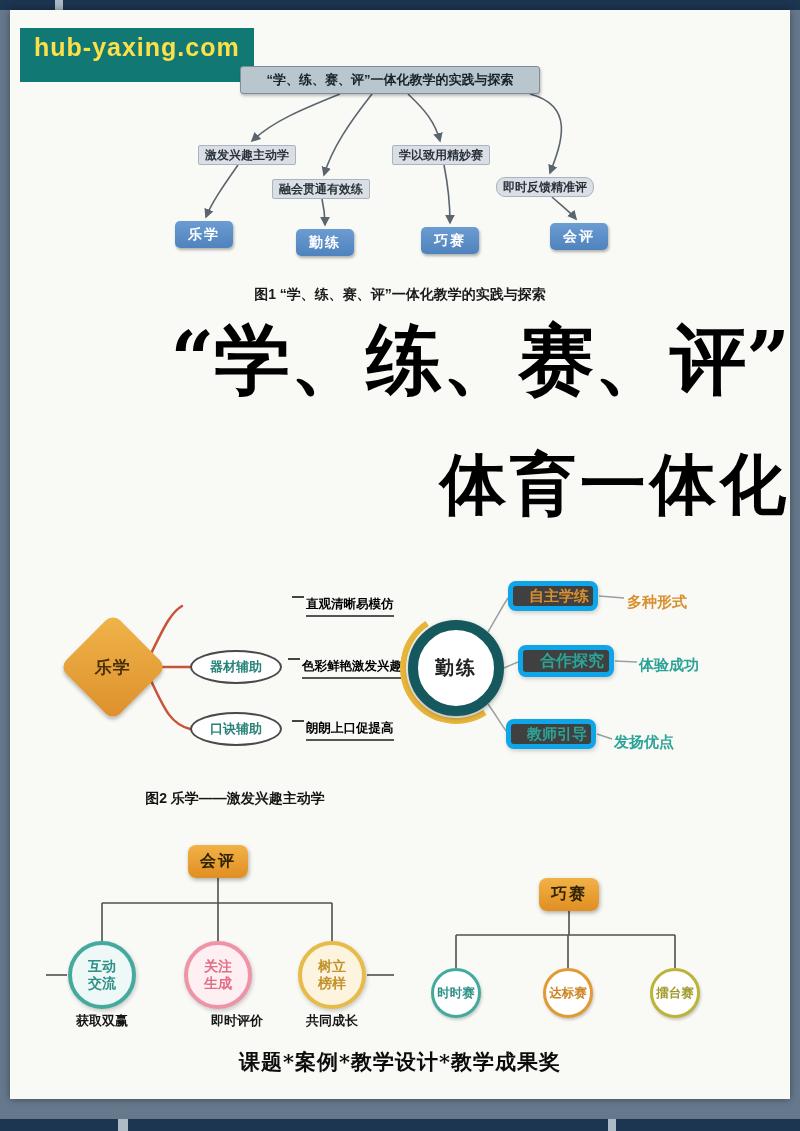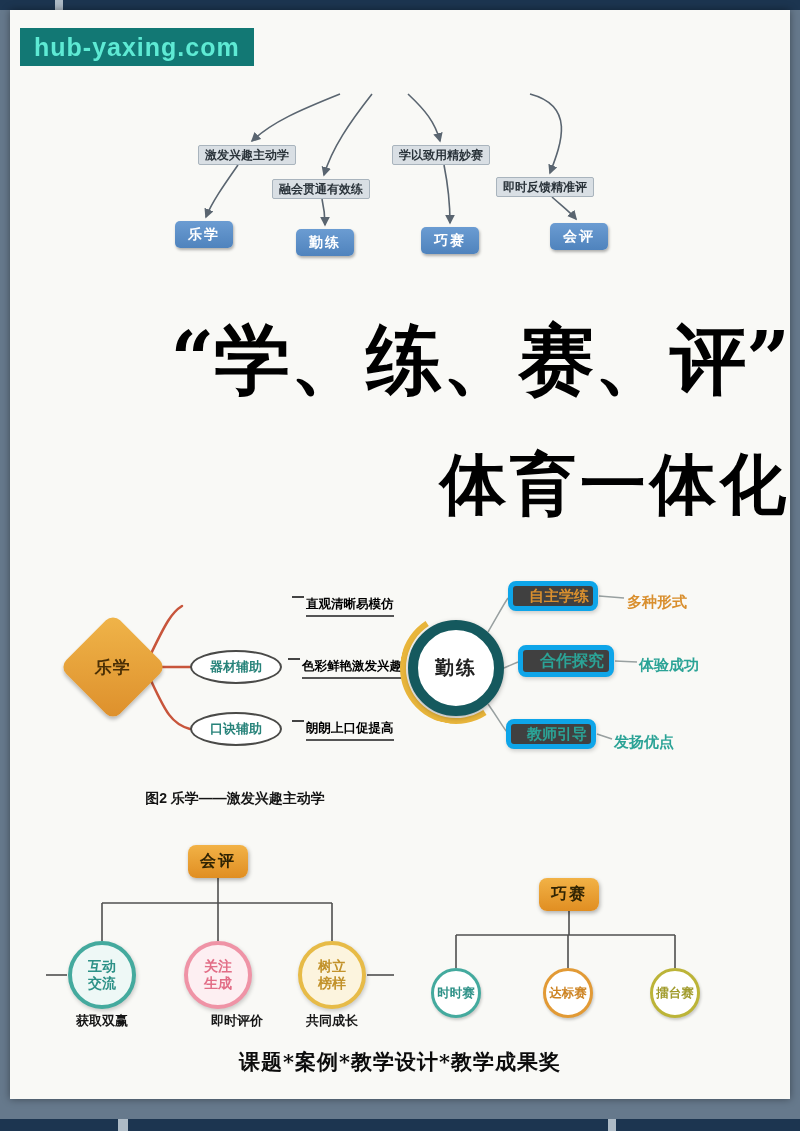--- a/index.html
+++ b/index.html
@@ -18,41 +18,41 @@
     position:absolute; left:10px; top:10px; width:780px; height:1089px;
     background:#f9f9f6; box-shadow:0 0 8px rgba(0,0,0,.4);
   }
   .overlay { position:absolute; left:0; top:0; pointer-events:none; }
   .p1 { fill:none; stroke:#5a6570; stroke-width:1.6; }
   .p2 { fill:none; stroke:#c8553b; stroke-width:2.5; stroke-linecap:round; }
   .p3 { fill:none; stroke:#98a0a0; stroke-width:1.5; }
   .p4 { fill:none; stroke:#4f4f4f; stroke-width:1.6; }
 
   .watermark {
-    position:absolute; left:10px; top:18px; padding:5px 14px 4px;
-    background:#127874; color:#5eead4; font-size:25px; font-weight:bold;
+    position:absolute; left:10px; top:18px; padding:5px 14px 20px;
+    background:#127874; color:#fde047; font-size:25px; font-weight:bold;
     letter-spacing:1px;
   }
 
   
   .f1-title {
     position:absolute; left:230px; top:56px; width:300px; height:28px;
     background:#b9c6ce; border:1px solid #7d8d99; border-radius:3px;
     color:#16222c; font-size:13px; font-weight:bold;
     display:flex; align-items:center; justify-content:center;
     box-shadow:1px 2px 3px rgba(0,0,0,.25); white-space:nowrap;
   }
   .f1-label {
     position:absolute; height:20px; width:98px;
     background:#d9dfe4; border:1px solid #a9b4bd; border-radius:2px;
     color:#2a333a; font-size:12px; font-weight:bold;
     display:flex; align-items:center; justify-content:center; white-space:nowrap;
   }
   .l1{left:188px;top:135px;} .l2{left:262px;top:169px;}
-  .l3{left:382px;top:135px;} .l4{left:486px;top:167px;}
+  .l3{left:382px;top:135px;} .l4{left:486px;top:167px;border-radius:9px;}
   .f1-node {
     position:absolute; width:58px; height:27px;
     background:linear-gradient(#6b9cd2,#4f83bd); border-radius:5px;
     color:#fff; font-size:14px; font-weight:bold; letter-spacing:2px;
     display:flex; align-items:center; justify-content:center;
     box-shadow:1px 2px 3px rgba(0,0,0,.3);
   }
   .n1{left:165px;top:211px;} .n2{left:286px;top:219px;}
   .n3{left:411px;top:217px;} .n4{left:540px;top:213px;}
   .f1-caption {
@@ -211,28 +211,30 @@
 
       <path class="p4" d="M 559 901 L 559 925"></path>
       <path class="p4" d="M 446 925 L 665 925"></path>
       <path class="p4" d="M 446 925 L 446 958"></path>
       <path class="p4" d="M 558 925 L 558 958"></path>
       <path class="p4" d="M 665 925 L 665 958"></path>
     </svg>
 
     <div class="watermark">hub-yaxing.com</div>
 
+    <div class="f1-title">“学、练、赛、评”一体化教学的实践与探索</div>
     <div class="f1-label l1">激发兴趣主动学</div>
     <div class="f1-label l2">融会贯通有效练</div>
     <div class="f1-label l3">学以致用精妙赛</div>
     <div class="f1-label l4">即时反馈精准评</div>
     <div class="f1-node n1">乐学</div>
     <div class="f1-node n2">勤练</div>
     <div class="f1-node n3">巧赛</div>
     <div class="f1-node n4">会评</div>
+    <div class="f1-caption">图1 “学、练、赛、评”一体化教学的实践与探索</div>
 
     <div class="headline1">“学、练、赛、评”</div>
     <div class="headline2">体育一体化</div>
 
     <div class="f2-root">
       <span>乐学</span>
     </div>
     <div class="f2-ellipse e2">器材辅助</div>
     <div class="f2-ellipse e3">口诀辅助</div>
     <div class="f2-desc d1">

